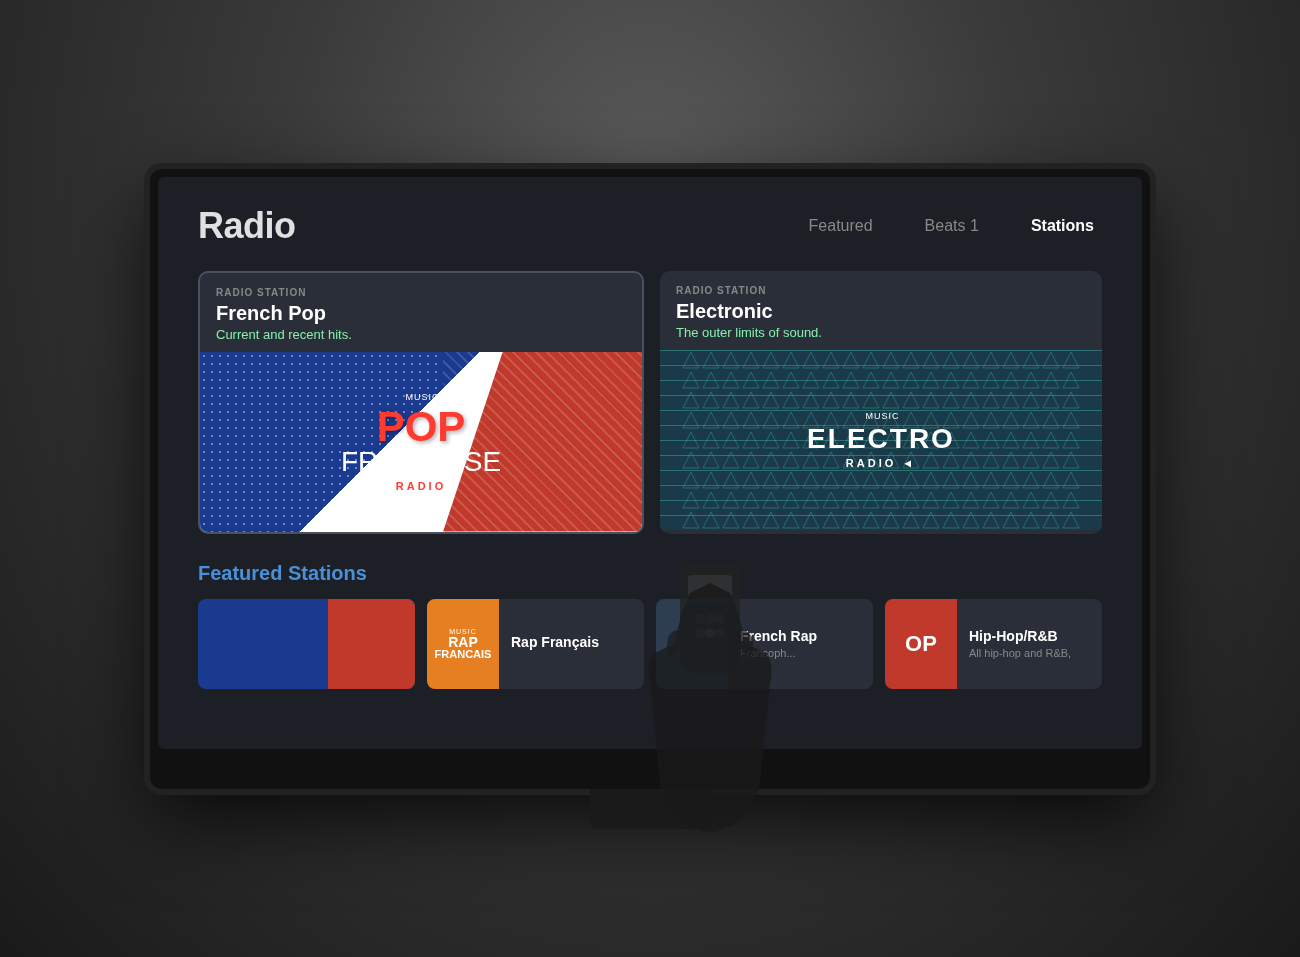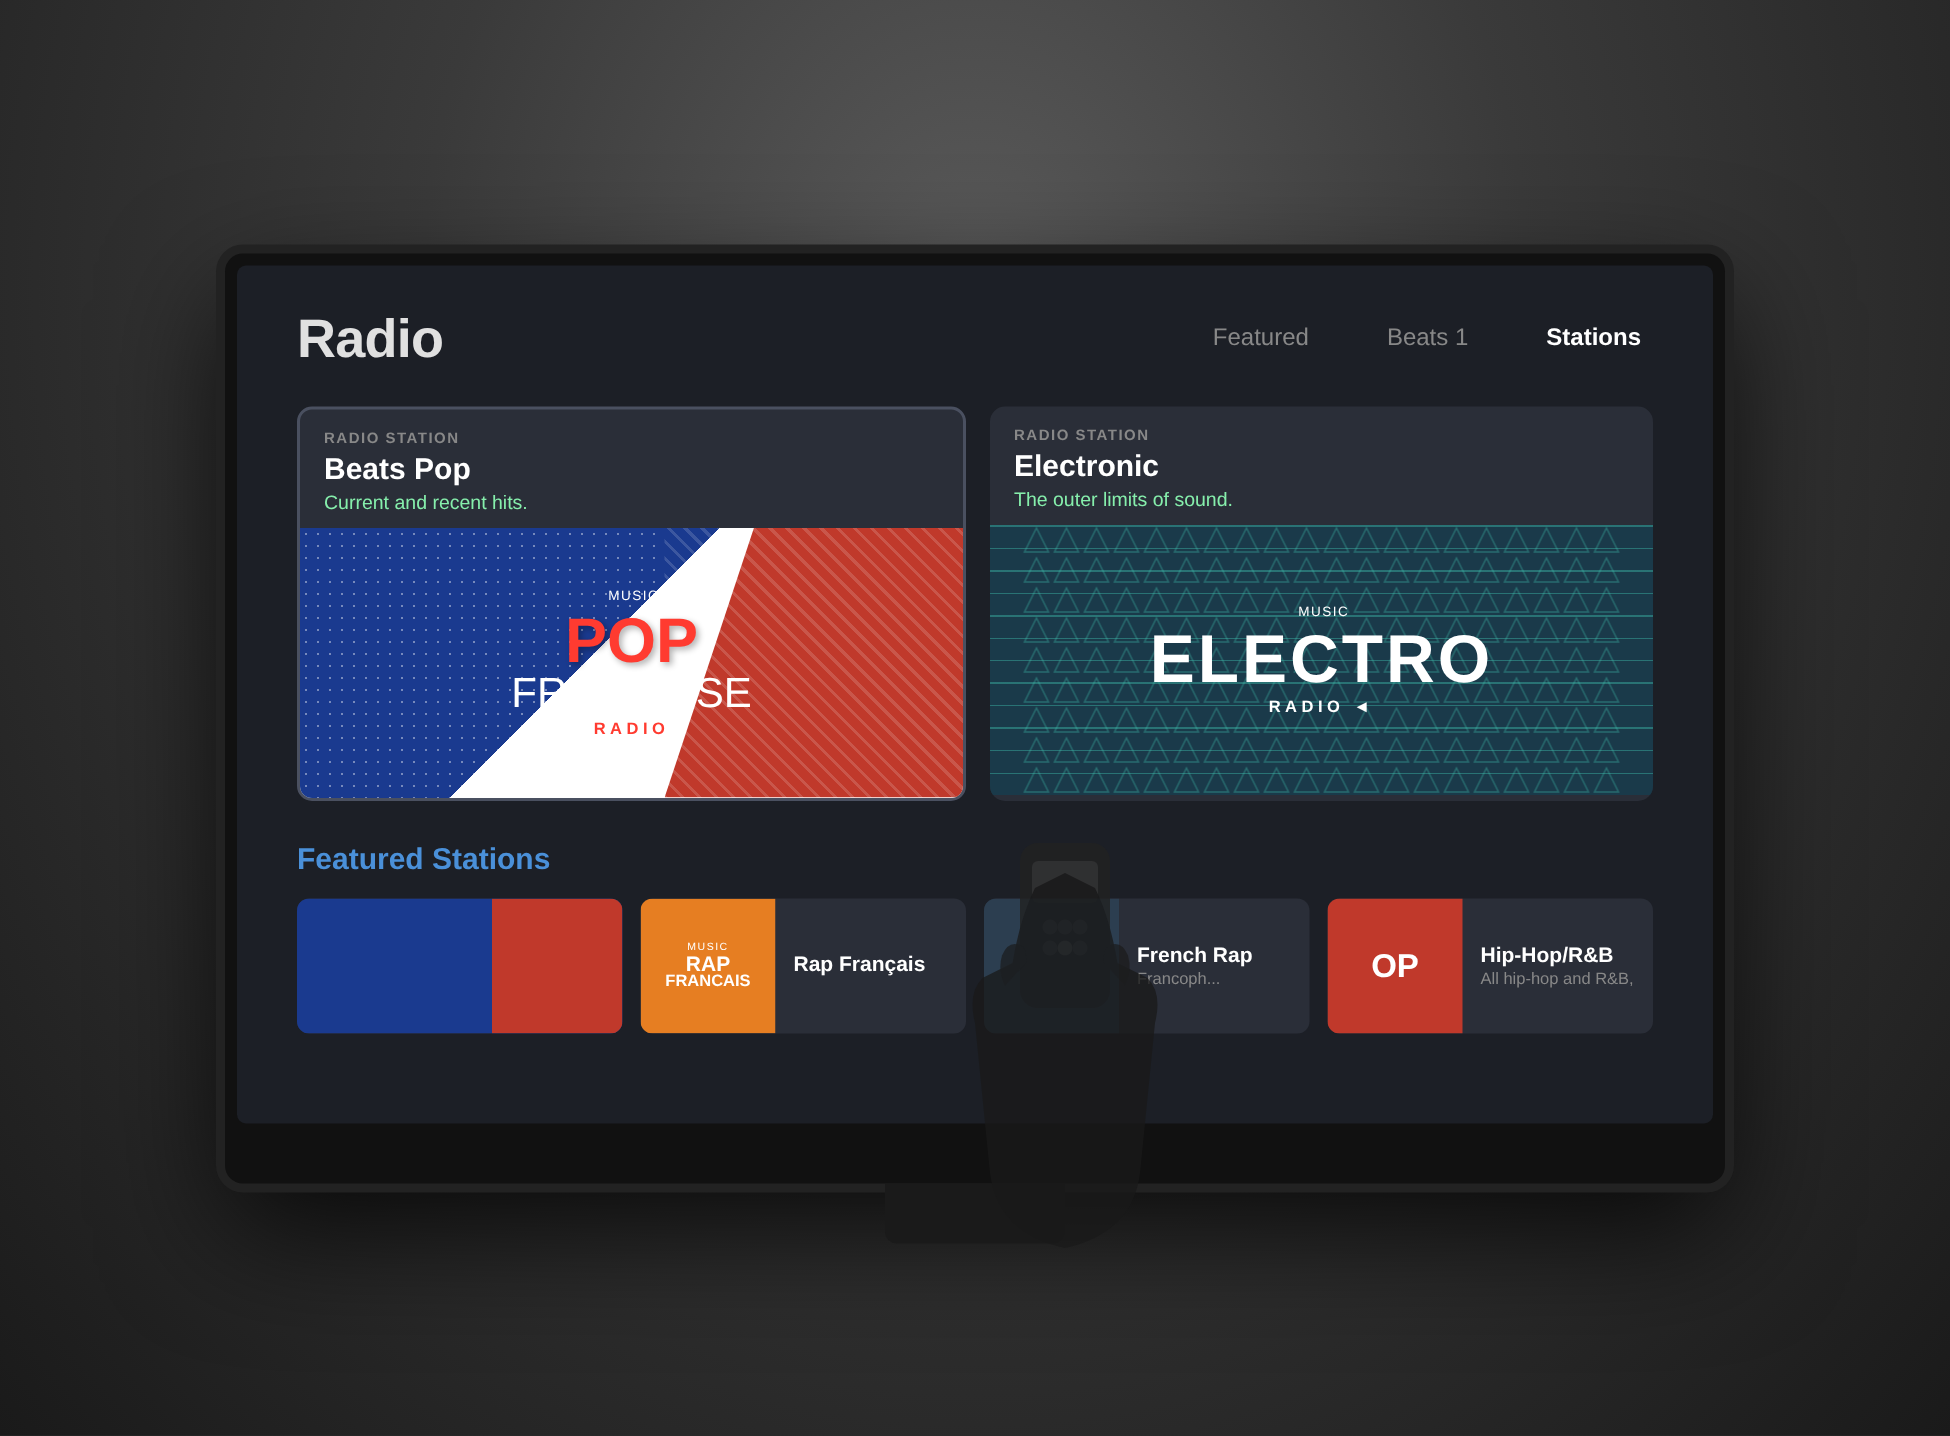--- a/index.html
+++ b/index.html
@@ -249,21 +249,21 @@
       color: #fff;
       letter-spacing: 1px;
       display: flex;
       align-items: center;
       justify-content: center;
       gap: 3px;
       margin-bottom: 4px;
     }
 
     .electro-title {
-      font-size: 45px;
+      font-size: 28px;
       font-weight: 900;
       color: #fff;
       line-height: 1;
       letter-spacing: 2px;
     }
 
     .electro-radio {
       font-size: 11px;
       font-weight: 700;
       color: #fff;
@@ -288,21 +288,21 @@
       flex: 1;
       background: #2a2e38;
       border-radius: 8px;
       overflow: hidden;
       height: 90px;
       display: flex;
       align-items: stretch;
     }
 
     .featured-card-thumb {
-      width: 90px;
+      width: 72px;
       flex-shrink: 0;
       position: relative;
       overflow: hidden;
     }
 
     .featured-card-info {
       padding: 10px 12px;
       display: flex;
       flex-direction: column;
       justify-content: center;
@@ -376,21 +376,21 @@
         <span class="nav-tab">Beats 1</span>
         <span class="nav-tab active">Stations</span>
       </div>
     </div>
 
     <div class="main-cards">
 
       <div class="station-card highlighted">
         <div class="card-info">
           <div class="card-label">RADIO STATION</div>
-          <div class="card-title">Beats Pop</div>
+          <div class="card-title">French Pop</div>
           <div class="card-subtitle">Current and recent hits.</div>
         </div>
         <div class="artwork-french-pop">
           <div class="fp-diagonal-blue"></div>
           <div class="fp-diagonal-red"></div>
           <div class="fp-dots-left"></div>
           <div class="fp-dots-right"></div>
           <div class="fp-text-container">
             <div class="fp-apple-music">
               <span></span>

